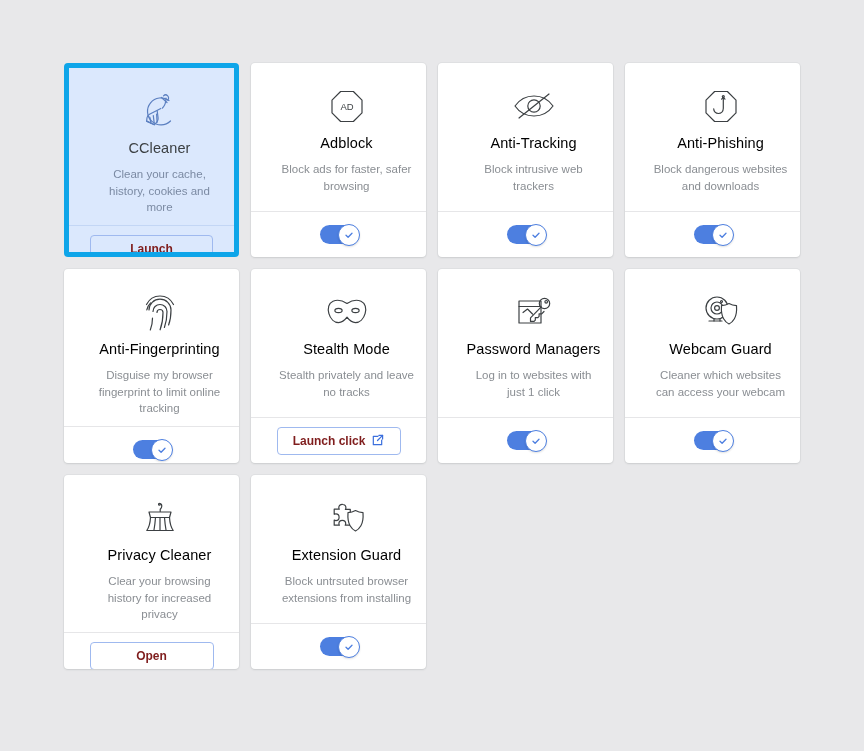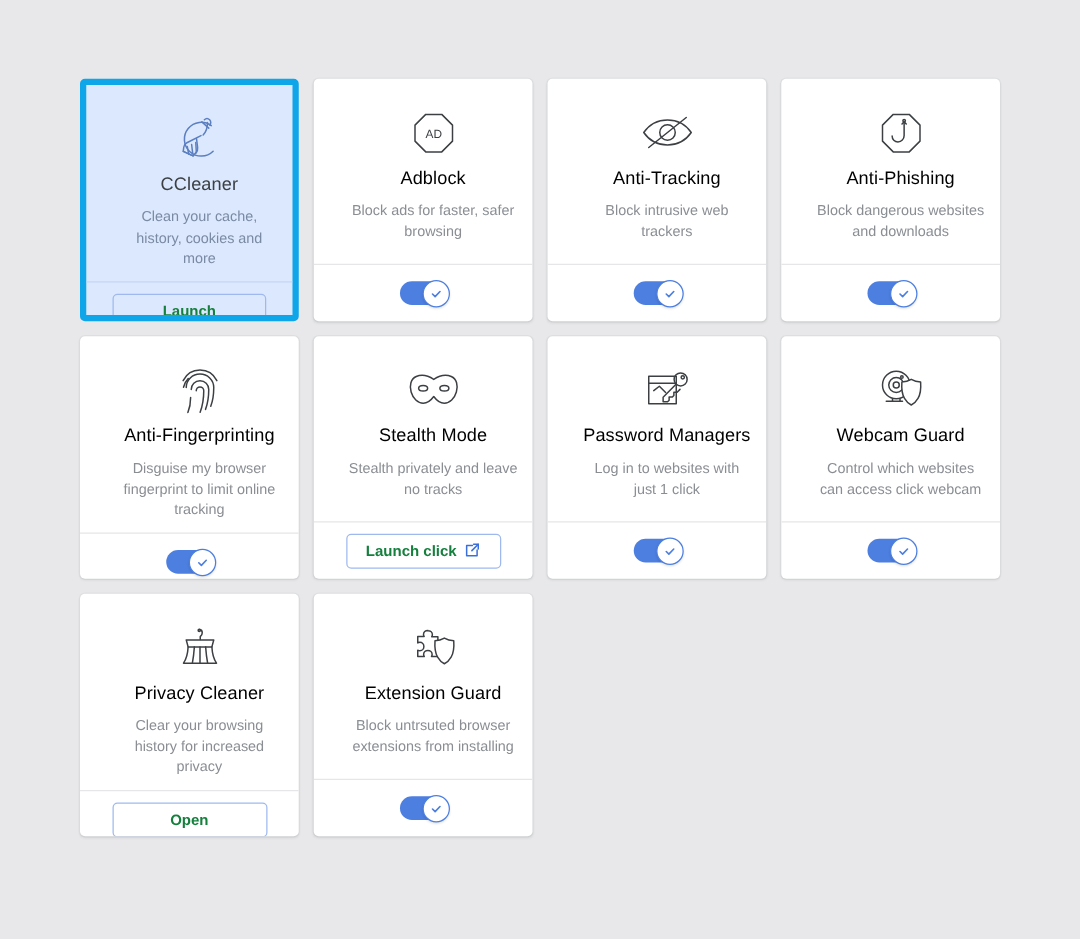--- a/index.html
+++ b/index.html
@@ -128,21 +128,21 @@
     box-shadow: 0 1px 2px rgba(0,0,0,0.12);
   }
 
   .toggle .knob svg { display: block; }
 
   
   .btn {
     border: 1px solid #9fb9ef;
     border-radius: 4px;
     background: transparent;
-    color: #15803d;
+    color: #7f1d1d;
     font-family: "Liberation Sans", sans-serif;
     font-size: 12px;
     font-weight: bold;
     height: 28px;
     display: flex;
     align-items: center;
     justify-content: center;
     gap: 6px;
     cursor: pointer;
     padding: 0 10px;
@@ -349,21 +349,21 @@
         <circle cx="17" cy="15" r="11"></circle>
         <circle cx="17" cy="15" r="6"></circle>
         <circle cx="17" cy="15" r="2.4"></circle>
         <circle cx="21.5" cy="8.5" r="1"></circle>
         <path d="M9 28h13"></path>
         <path d="M14 26v2M20 26v2"></path>
         <path d="M29 10.5c2.4 1.4 4.6 2 7.5 2.1 0 0 .6 8.6-2.1 13.1-1.5 2.6-3.8 4.5-5.4 5.3-1.6-.8-3.9-2.7-5.4-5.3-2.7-4.5-2.1-13.1-2.1-13.1 2.9-.1 5.1-.7 7.5-2.1z" fill="#ffffff"></path>
       </svg>
       </div>
       <div class="card-title">Webcam Guard</div>
-      <div class="card-desc">Control which websites can access click webcam</div>
+      <div class="card-desc">Cleaner which websites can access your webcam</div>
     </div>
     <div class="card-footer">
 
       <div class="toggle">
         <span class="knob">
 
       <svg width="10" height="10" viewBox="0 0 10 10" fill="none" stroke="#4d7fe0" stroke-width="1.3" stroke-linecap="round" stroke-linejoin="round">
         <path d="M2 5.2l2.1 2.1L8 3.2"></path>
       </svg>
         </span>

